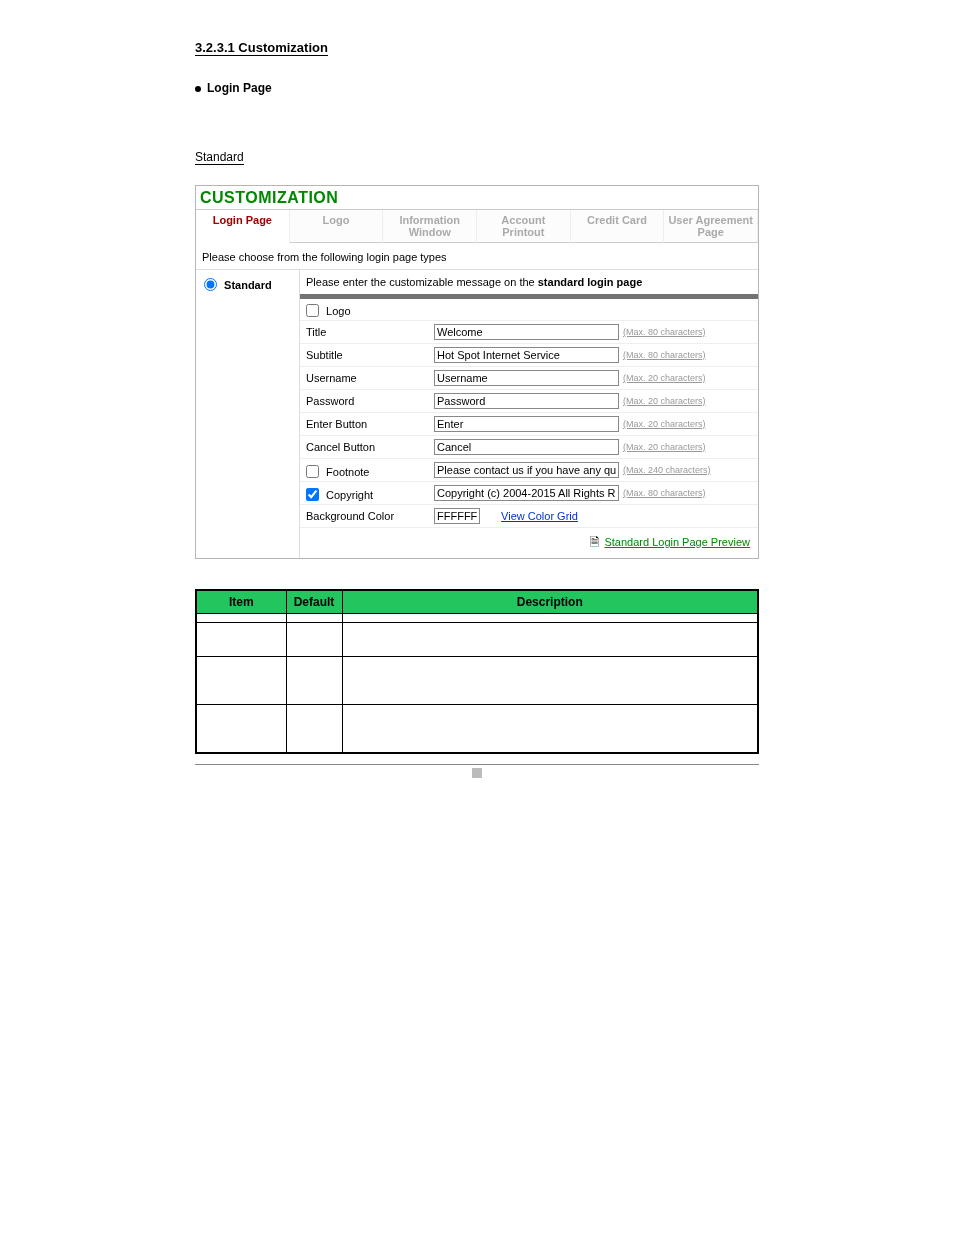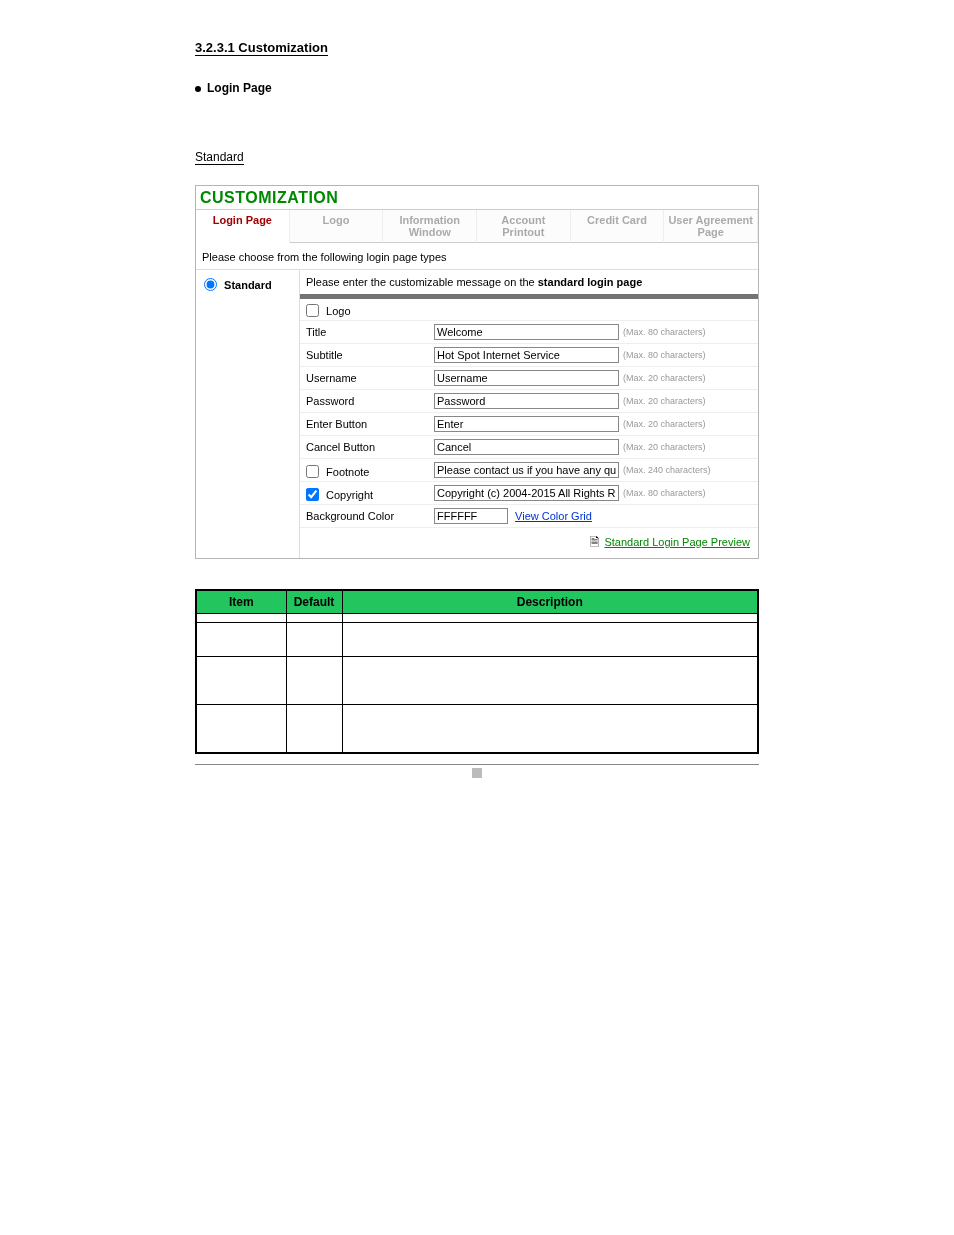--- a/index.html
+++ b/index.html
@@ -141,29 +141,30 @@
       font-family: Arial, sans-serif;
       font-size: 11px;
       padding: 1px 2px;
       border: 1px solid #888;
     }
     .field-hint {
       width: 135px;
       font-size: 9px;
       color: #999;
       padding-left: 4px;
+      text-decoration: underline;
     }
     .field-row.nohint .field-input input[type=text] {
-      width: 74px;
+      width: 46px;
     }
     .view-link {
       color: #0033cc;
       text-decoration: underline;
       font-size: 11px;
-      margin-left: 4px;
+      margin-left: 18px;
       cursor: pointer;
     }
     .preview-row {
       text-align: right;
       padding: 5px 8px 4px 0;
       font-size: 11px;
     }
     .preview-link {
       color: #008800;
       text-decoration: underline;

